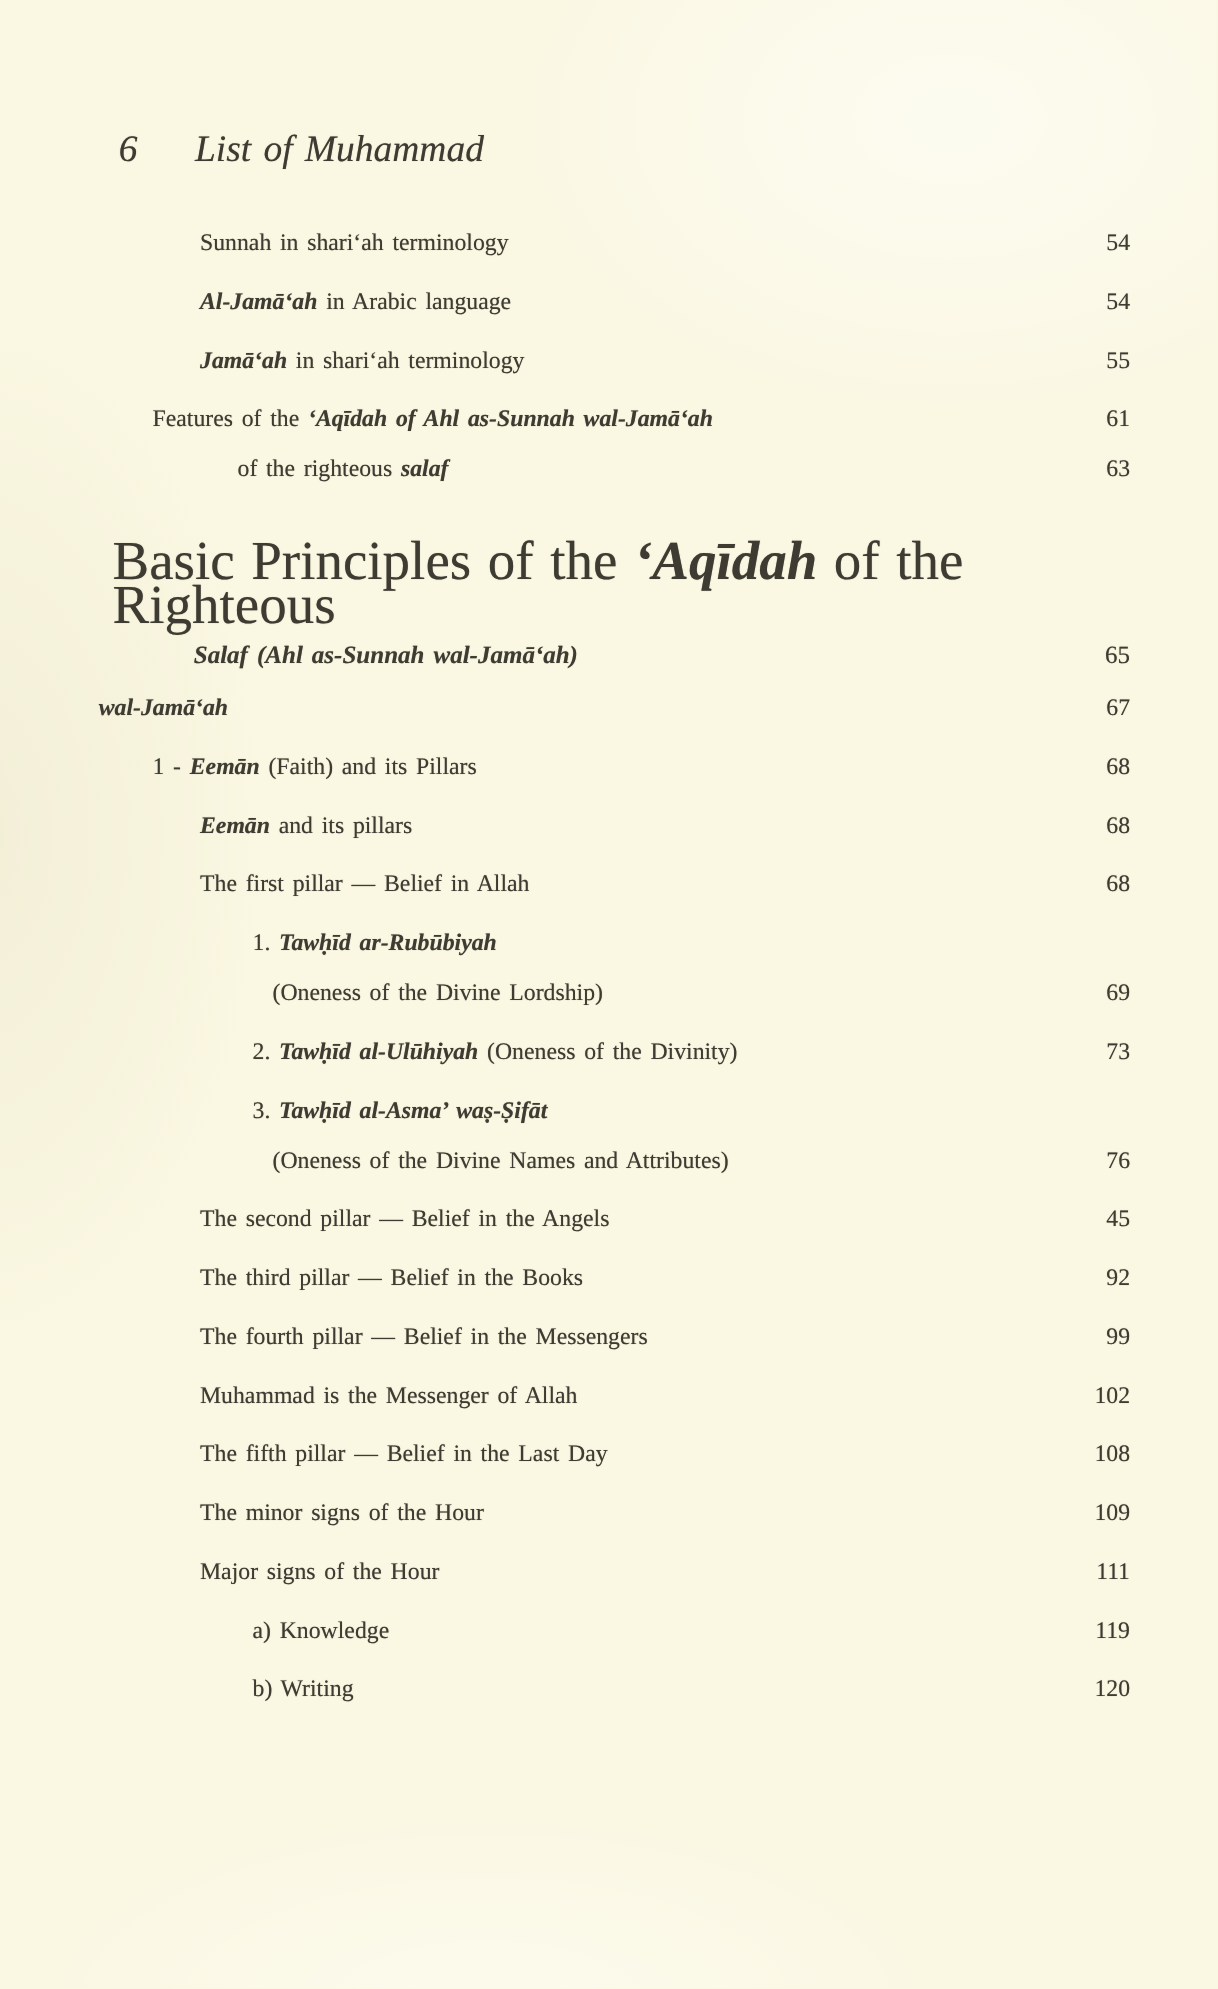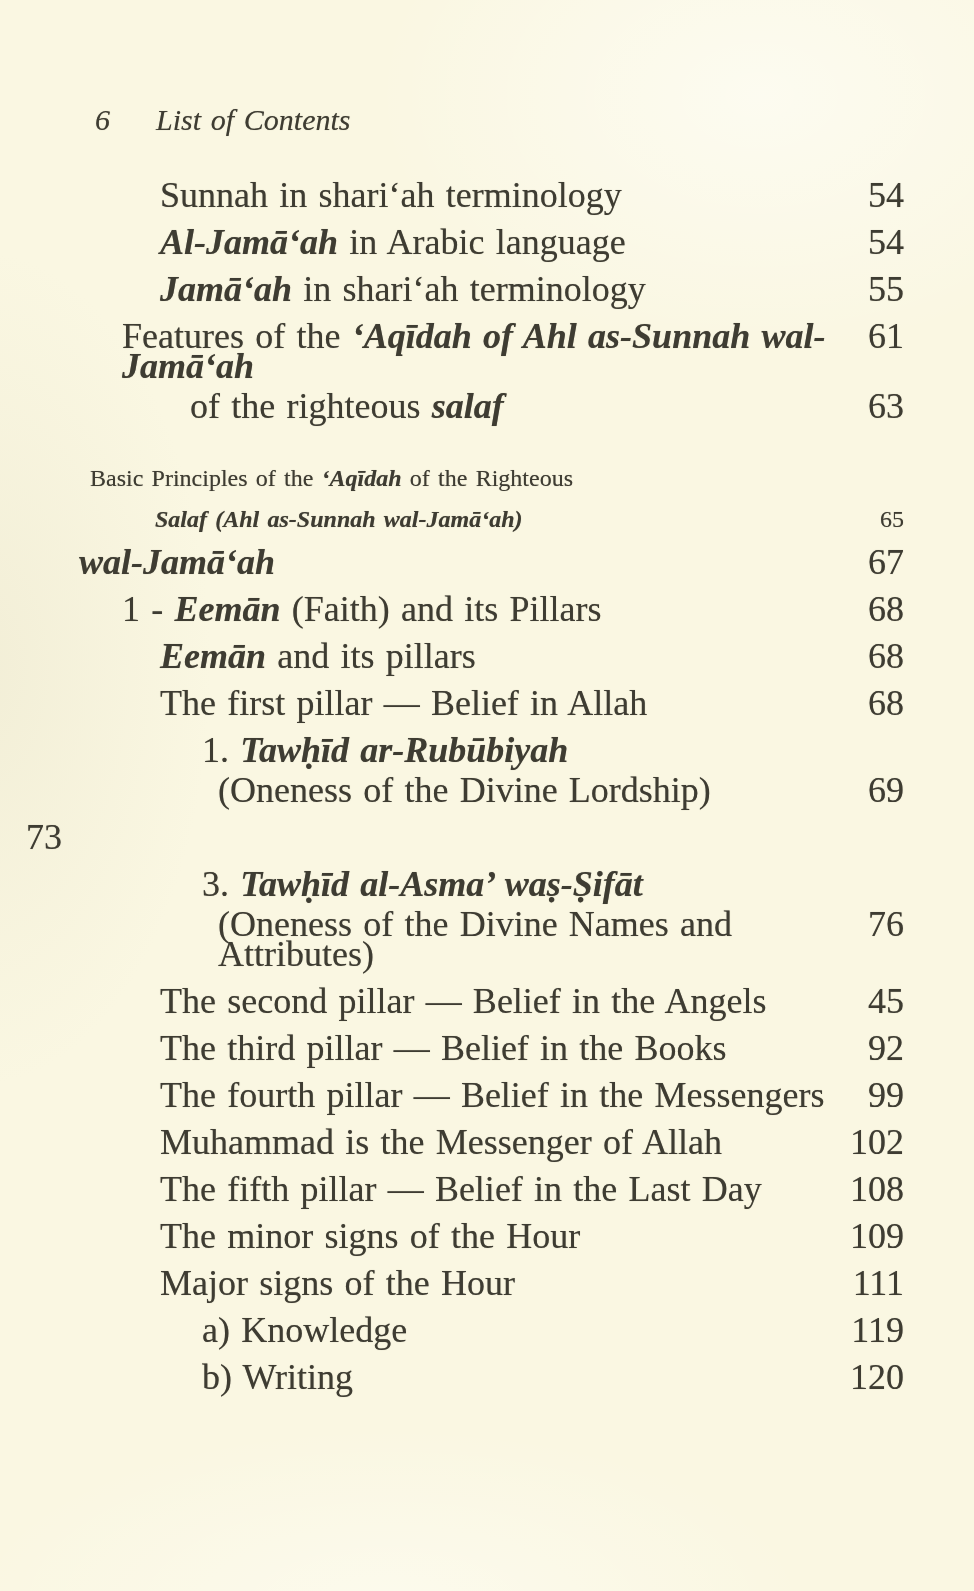--- a/index.html
+++ b/index.html
@@ -39,52 +39,52 @@
     line-height: 36px;
   }
 
   
   .toc { margin-top: 42px; }
 
   .row {
     display: flex;
     align-items: baseline;
     margin-top: 17px;
-    font-size: 36px;
+    font-size: 19px;
     line-height: 30px;
   }
   .row .txt { flex: 1 1 auto; }
   .row .pg  { flex: 0 0 auto; min-width: 62px; text-align: right; }
 
   
   .row.first        { margin-top: 0; }
   .row.cont         { margin-top: 10px; gap: 39px; }
-  .row.heading      { margin-top: 40px; font-size: 24px; line-height: 35px; }
-  .row.heading-cont { margin-top: 6px;  font-size: 24px; line-height: 35px; }
+  .row.heading      { margin-top: 40px; font-size: 44px; line-height: 35px; }
+  .row.heading-cont { margin-top: 6px;  font-size: 20px; line-height: 35px; }
   .row.after-heading{ margin-top: 26px; }
 
   
   .ind-h  .txt { margin-left: 90px;  }
   .ind-hc .txt { margin-left: 155px; }
   .ind-1  .txt { margin-left: 122px; }
   .ind-1c .txt { margin-left: 79px; }
   .ind-2  .txt { margin-left: 160px; }
   .ind-2c .txt { margin-left: 190px; }
   .ind-3  .txt { margin-left: 202px; }
   .ind-3c .txt { margin-left: 218px; }
 
   i { font-style: italic; font-weight: bold; }
 </style>
 </head>
 <body>
 
 <div class="page">
   <div class="running-header">
     <span>6</span>
-    <span>List of Contents</span>
+    <span>List of Muhammad</span>
   </div>
   <div class="toc">
       <div class="row first ind-2">
         <span class="txt"><span>Sunnah in shari‘ah terminology</span></span>
         <span class="pg">54</span>
       </div>
       <div class="row entry ind-2">
         <span class="txt"><i>Al-Jamā‘ah</i><span> in Arabic language</span></span>
         <span class="pg">54</span>
       </div>
@@ -124,20 +124,21 @@
         <span class="pg">68</span>
       </div>
       <div class="row entry ind-3">
         <span class="txt"><span>1. </span><i>Tawḥīd ar-Rubūbiyah</i></span>
       </div>
       <div class="row cont ind-3c">
         <span class="txt"><span>(Oneness of the Divine Lordship)</span></span>
         <span class="pg">69</span>
       </div>
       <div class="row entry ind-3">
+        <span class="txt"><span>2. </span><i>Tawḥīd al-Ulūhiyah</i><span> (Oneness of the Divinity)</span></span>
         <span class="pg">73</span>
       </div>
       <div class="row entry ind-3">
         <span class="txt"><span>3. </span><i>Tawḥīd al-Asma’ waṣ-Ṣifāt</i></span>
       </div>
       <div class="row cont ind-3c">
         <span class="txt"><span>(Oneness of the Divine Names and Attributes)</span></span>
         <span class="pg">76</span>
       </div>
       <div class="row entry ind-2">

